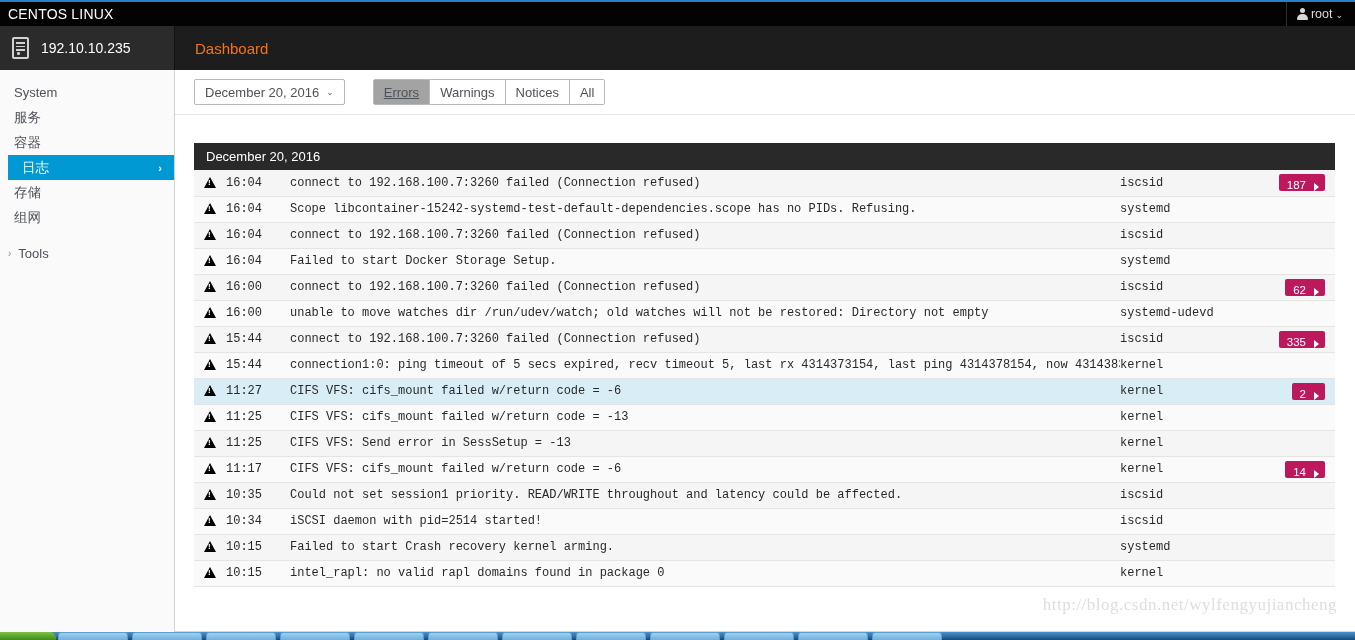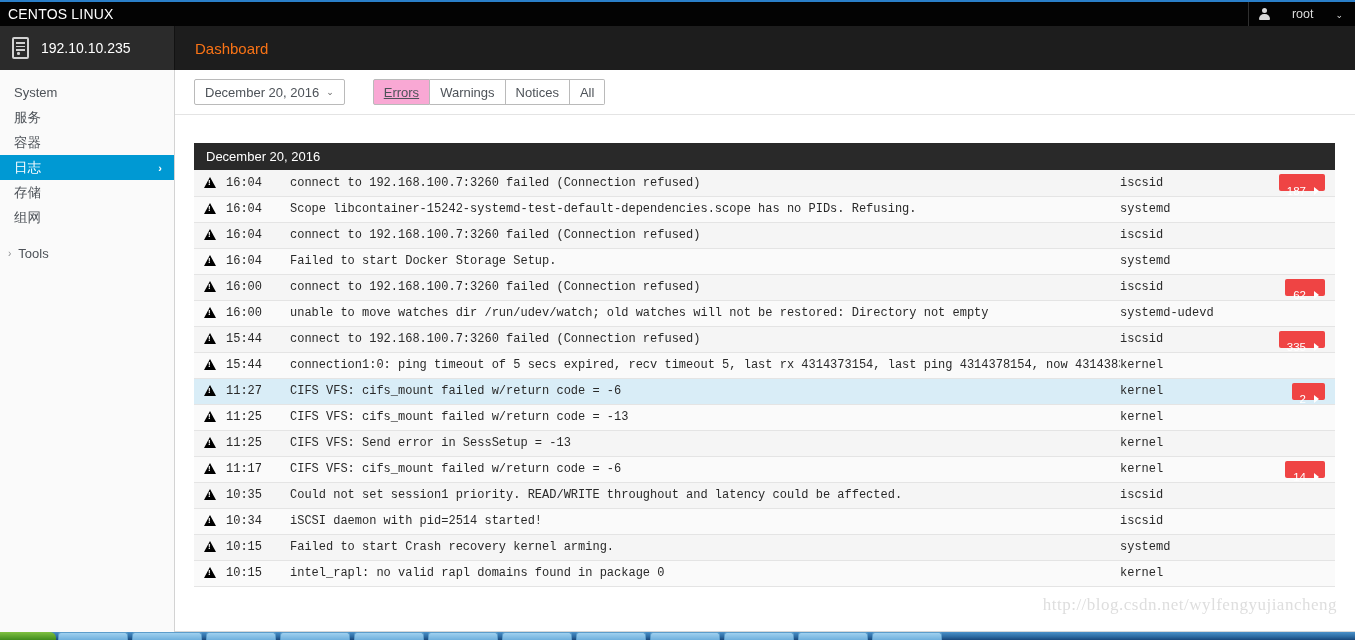--- a/index.html
+++ b/index.html
@@ -24,21 +24,21 @@
   }
   .brand {
     color: #fff; font-size: 14px; padding-left: 8px;
     letter-spacing: .2px; white-space: nowrap;
   }
   .topbar-right {
     margin-left: auto; display: flex; align-items: center;
     height: 100%;
   }
   .user-menu {
-    display: flex; align-items: center; gap: 22px;
+    display: flex; align-items: center; gap: 3px;
     color: #dcdcdc; font-size: 12.5px;
     padding: 0 12px 0 10px; height: 100%;
     border-left: 1px solid #2f2f2f;
   }
   .user-menu .caret { font-size: 9px; position: relative; top: 1px; }
   .person-ico { display:block; width:11px; height:12px; position:relative; }
   .person-ico::before {
     content:""; position:absolute; left:3px; top:0;
     width:5px; height:5px; border-radius:50%; background:#d8d8d8;
   }
@@ -92,21 +92,21 @@
     background: #fafafa;
     border-right: 1px solid #d3d3d3;
   }
   .nav-item {
     height: 25px; display: flex; align-items: center;
     padding-left: 14px; color: #4d5258; font-size: 13px;
     cursor: pointer; position: relative;
   }
   .nav-item.cjk { font-size: 13.5px; text-align: center; }
   .nav-item.selected {
-    background: #0099d3; color: #fff;
+    background: #0099d3; color: #fff; margin-left: 8px;
   }
   .nav-item.selected .chev { color: #fff; }
   .nav-item .chev {
     position: absolute; right: 12px; font-size: 11px; font-weight: bold;
   }
   .nav-spacer { height: 11px; }
   .nav-group {
     height: 25px; display: flex; align-items: center; gap: 7px;
     padding-left: 8px; color: #4d5258; font-size: 13px; cursor: pointer;
   }
@@ -136,21 +136,21 @@
   .btn-group { display: flex; }
   .btn-group button {
     height: 26px; padding: 0 10px;
     border: 1px solid #bababa; border-left-width: 0;
     background: #fff; color: #4d5258;
     font-family: "Liberation Sans", sans-serif; font-size: 13px;
     cursor: pointer;
   }
   .btn-group button:first-child {
     border-left-width: 1px; border-radius: 2px 0 0 2px;
-    background: #f9a8d4;
+    background: #a3a3a3;
     text-decoration: underline;
   }
   .btn-group button:last-child { border-radius: 0 2px 2px 0; }
 
   
   .panel { margin: 28px 20px 0 19px; }
   .panel-head {
     background: #292929; color: #fff;
     height: 27px; display: flex; align-items: center;
     padding-left: 12px; font-size: 13px;
@@ -179,22 +179,22 @@
     position: relative; vertical-align: middle;
   }
   .warn-tri::after {
     content: "!"; position: absolute;
     left: -2.1px; top: 2px;
     color: #fff; font-size: 8px; line-height: 8px;
     font-family: "Liberation Sans", sans-serif; font-weight: bold;
   }
 
   .badge {
-    display: inline-flex; align-items: center; gap: 8px;
-    background: #ef4444; color: #fff;
+    display: inline-flex; align-items: flex-end; gap: 8px;
+    background: #be185d; color: #fff;
     height: 17px; padding: 16px 6px 0 8px;
     border-radius: 2px; font-size: 11.5px;
     font-family: "Liberation Sans", sans-serif;
     float: right; cursor: pointer;
   }
   .badge .tri {
     width: 0; height: 0;
     border-top: 4px solid transparent;
     border-bottom: 4px solid transparent;
     border-left: 5px solid #fff;

